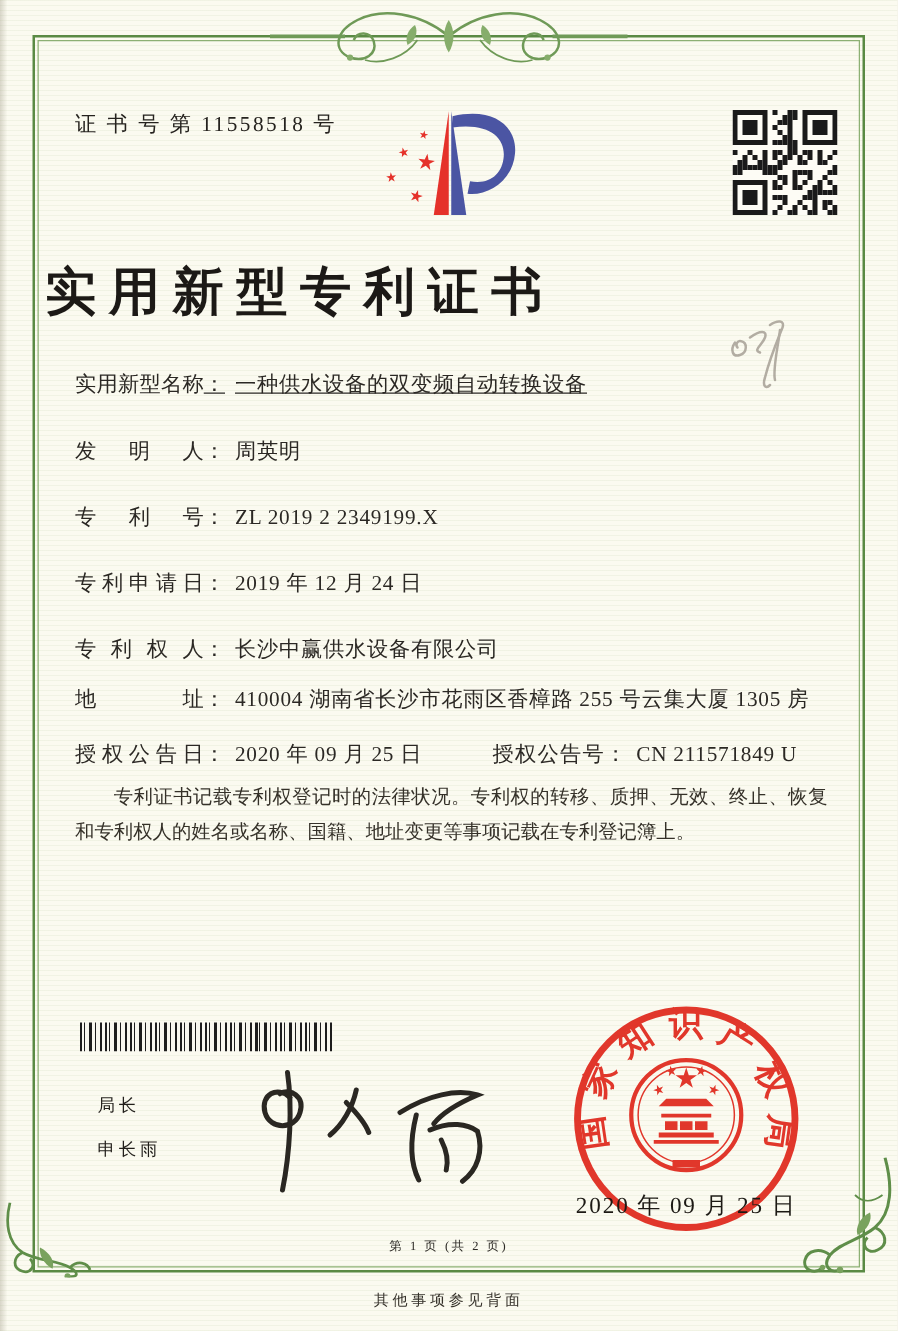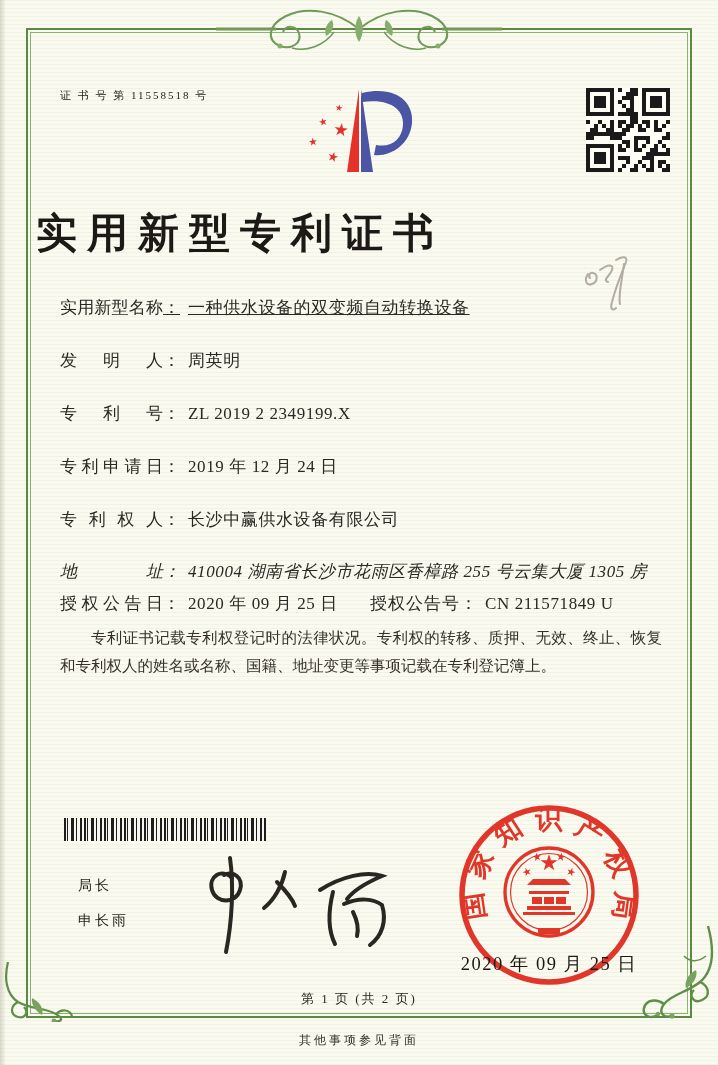--- a/index.html
+++ b/index.html
@@ -19,60 +19,60 @@
   .frame{
     position:absolute; left:26px; top:28px; width:666px; height:990px;
     border:2px solid #5a8a44;
   }
   .frame-inner{
     position:absolute; left:2px; top:2px; right:2px; bottom:2px;
     border:1px solid #8db074;
   }
   .cert-no{
     position:absolute; left:60px; top:88px;
-    font-size:11px; letter-spacing:2px; color:#25221e;
+    font-size:17px; letter-spacing:2px; color:#25221e;
   }
   .logo{ position:absolute; left:292px; top:83px; }
   .qr{ position:absolute; left:586px; top:88px; width:84px; height:84px; }
   .title{
     position:absolute; left:26px; top:206px; width:666px;
     text-align:left; font-size:41px; font-weight:bold; color:#1c1916;
     letter-spacing:10px; padding-left:10px;
   }
   .pencil{ position:absolute; left:582px; top:246px; opacity:.75; }
   .rows{ position:absolute; left:60px; top:296px; width:606px; height:330px; font-size:17px; }
   .row{ position:absolute; left:0; white-space:nowrap; }
   .row.r1{ top:0;text-decoration:underline; } .row.r2{ top:53px; } .row.r3{ top:106px; }
-  .row.r4{ top:159px; } .row.r5{ top:212px; } .row.r6{ top:264px;font-style:italic; } .row.r7{ top:296px; }
+  .row.r4{ top:159px; } .row.r5{ top:212px; } .row.r6{ top:252px; } .row.r7{ top:296px; }
   .lbl{
     display:inline-block; width:103px; text-align:justify; text-align-last:justify;
     vertical-align:bottom; color:#2b2824;
   }
-  .lbl.natural{ width:auto; text-align-last:auto; letter-spacing:1px; }
+  .lbl.natural{ width:auto; text-align-last:auto; letter-spacing:1px;margin-left:24px; }
   .colon{ margin-right:8px; }
   .val{ letter-spacing:0.6px; }
   .grant-no-group{ position:absolute; left:310px; top:0; }
   .paras{
     position:absolute; left:60px; top:624px; width:602px;
     font-size:15.5px; line-height:28px; text-align:justify; color:#353129;
   }
   .paras p{ text-indent:2em; }
   .barcode{
     position:absolute; left:64px; top:818px; width:202px; height:23px;
     background:repeating-linear-gradient(90deg,
       #1d1d1d 0 2px, #f8f7ef 2px 3px,
       #1d1d1d 3px 4px, #f8f7ef 4px 7px,
       #1d1d1d 7px 10px,#f8f7ef 10px 12px,
       #1d1d1d 12px 13px,#f8f7ef 13px 16px,
       #1d1d1d 16px 18px,#f8f7ef 18px 20px);
   }
   .officer{ position:absolute; left:78px; top:868px; font-size:14px; line-height:35px; letter-spacing:3px; color:#211e1a; }
   .signature{ position:absolute; left:182px; top:846px; }
   .seal{ position:absolute; left:452px; top:800px; }
-  .page-info{ position:absolute; left:0; top:990px; width:718px; text-align:center; font-size:13px; letter-spacing:2px; color:#2b2824; }
+  .page-info{ position:absolute; left:0; top:990px; width:718px; text-align:center; font-size:10px; letter-spacing:2px; color:#2b2824; }
   .back-note{ position:absolute; left:0; top:1032px; width:718px; text-align:center; font-size:12px; letter-spacing:3px; color:#35312a; }
   .ornament-top{ position:absolute; left:214px; top:2px; }
   .flourish-br{ position:absolute; left:636px; top:926px; }
   .flourish-bl{ position:absolute; left:2px; top:962px; }
   svg{ display:block; }
 </style>
 </head>
 <body>
 
 <svg width="0" height="0" aria-hidden="true">

